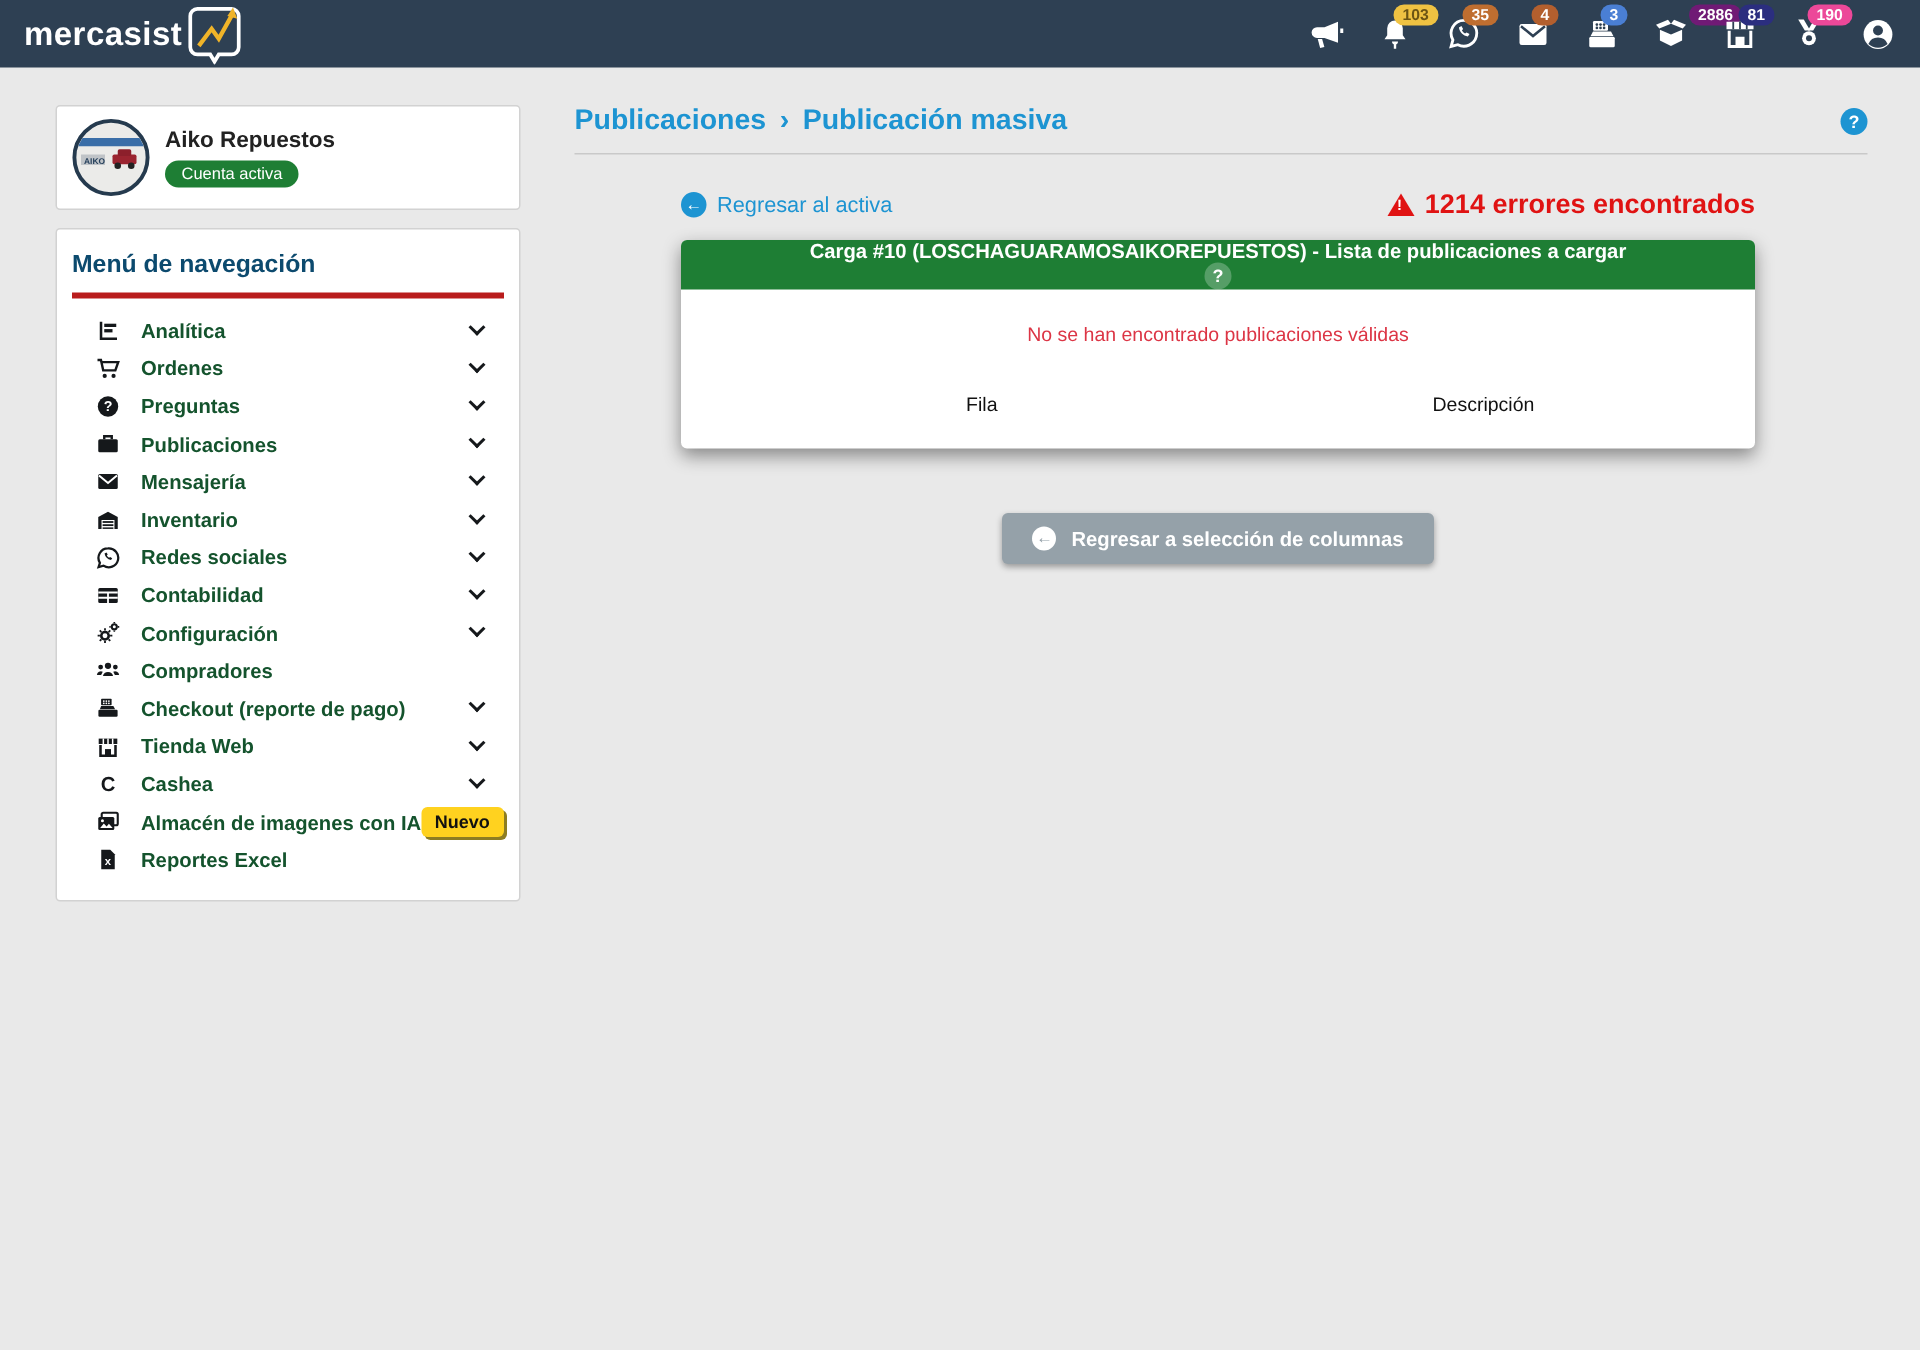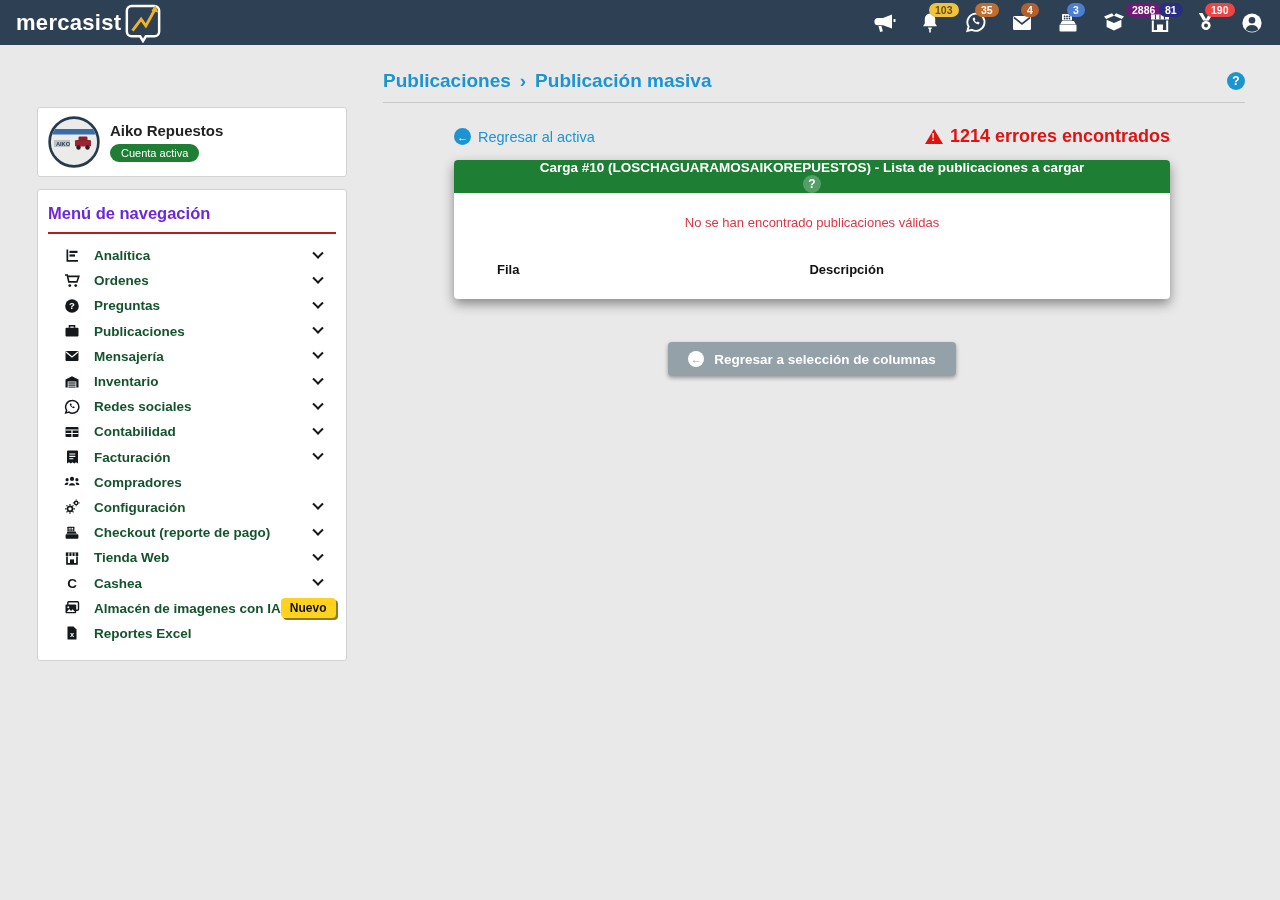--- a/index.html
+++ b/index.html
@@ -18,30 +18,30 @@
   .tb-badge { position:absolute; top:-8px; left:11px; min-width:14px; text-align:center;
     font-size:10.5px; font-weight:bold; padding:2px 6px; border-radius:9px;
     color:#fff; line-height:1; white-space:nowrap; }
 
   
   .layout { display:flex; align-items:flex-start; }
   .sidebar { width:310px; margin:25px 0 0 37px; flex:none; }
   .card { background:#fff; border:1px solid #d2d2d2; border-radius:3px; }
 
   
-  .profile { display:flex; align-items:center; gap:10px; height:70px; padding:8px 10px;margin-top:37px; }
+  .profile { display:flex; align-items:center; gap:10px; height:70px; padding:8px 10px; }
   .avatar { width:52px; height:52px; flex:none; }
   .p-name { font-size:15px; font-weight:bold; color:#222; margin-bottom:4px; }
   .p-status { display:inline-block; background:#1e7e34; color:#fff; font-size:11px;
     padding:3px 11px; border-radius:10px; }
 
   
   .menu { margin-top:12px; padding:12px 10px 14px 10px; }
-  .menu-title { color:#6d28d9; font-size:16.5px; font-weight:bold; padding:2px 0 9px 0;
-    border-bottom:2px solid #b91c1c; margin-bottom:9px; }
+  .menu-title { color:#0c4a6e; font-size:16.5px; font-weight:bold; padding:2px 0 9px 0;
+    border-bottom:4px solid #b91c1c; margin-bottom:9px; }
   .mi { display:flex; align-items:center; height:25.2px; padding:0 10px 0 14px; cursor:pointer; }
   .mi-ic { width:19px; flex:none; display:flex; justify-content:center; align-items:center; }
   .mi-ic svg { width:16px; height:16px; }
   .mi-lb { margin-left:13px; font-size:13.5px; font-weight:bold; color:#14532d; flex:1;
     white-space:nowrap; }
   .chev { width:8px; height:8px; border-right:2px solid #15181b; border-bottom:2px solid #15181b;
     transform:rotate(45deg) translate(-2px,-2px); flex:none; margin-right:4px; }
   .nuevo { background:#ffd21f; color:#111; font-size:12px; font-weight:bold;
     padding:3px 9px; border-radius:4px; box-shadow:2px 2px 0 #8d7d22; flex:none; }
 
@@ -72,21 +72,21 @@
     font-size:10px; font-weight:bold; }
 
   .panel { margin-top:13px; background:#fff; border-radius:4px;
     box-shadow:0 5px 12px rgba(0,0,0,.42); }
   .panel-h { background:#1e7e34; color:#fff; font-weight:bold; font-size:13.5px;
     height:33px; display:flex; align-items:center; justify-content:space-between;
     padding:0 13px; border-radius:4px 4px 0 0;flex-direction:column; }
   .panel-h .help { background:rgba(255,255,255,.25); }
   .panel-b { padding:16px 0 22px 0; }
   .empty-msg { text-align:center; color:#dc3545; font-size:13px; margin-top:6px; }
-  .cols { display:flex; margin-top:32px; font-size:13px; font-weight:bold; color:#111; }
+  .cols { display:flex; margin-top:32px; font-size:13px; font-weight:normal; color:#111;justify-content:center; }
   .col-fila { padding-left:43px; }
   .col-desc { margin-left:290px; }
 
   .btn-row { text-align:center; margin-top:43px; }
   .gray-btn { display:inline-flex; align-items:center; gap:10px; background:#95a1a9;
     color:#fff; font-family:"Liberation Sans",sans-serif; font-weight:bold; font-size:13.5px;
     border:none; border-radius:4px; padding:9px 20px; cursor:pointer;
     box-shadow:0 2px 4px rgba(0,0,0,.35); }
   .gray-btn .circ-arrow { background:#fff; color:#95a1a9; width:16px; height:16px; }
 </style>
@@ -166,21 +166,21 @@
         </svg>
       <span class="tb-badge" style="background: rgb(43, 46, 127); color: rgb(255, 255, 255);">81</span>
     </span>
     <span class="tb-icon">
       <svg viewBox="0 0 24 24">
           <path d="M8.5 2H4.8l4.4 7.4h3.6z" fill="#fff"></path>
           <path d="M15.5 2h3.7l-4.4 7.4h-3.6z" fill="#fff"></path>
           <circle cx="12" cy="14.5" r="4.6" fill="#fff"></circle>
           <circle cx="12" cy="14.5" r="2" fill="#2e4053"></circle>
         </svg>
-      <span class="tb-badge" style="background: #ef4444; color: rgb(255, 255, 255);">190</span>
+      <span class="tb-badge" style="background: #ec4899; color: rgb(255, 255, 255);">190</span>
     </span>
     <span class="tb-icon">
       <svg viewBox="0 0 24 24">
           <circle cx="12" cy="12" r="9.6" fill="#fff"></circle>
           <circle cx="12" cy="9.3" r="3.3" fill="#2e4053"></circle>
           <path d="M5.6 18.4a6.9 6.9 0 0 1 12.8 0A9.6 9.6 0 0 1 5.6 18.4z" fill="#2e4053"></path>
         </svg>
     </span>
   </div>
 </div>
@@ -294,52 +294,42 @@
             <svg viewBox="0 0 16 16">
               <rect x="1.5" y="3" width="13" height="10" rx="1" fill="#15181b"></rect>
               <path d="M1.5 6h13M1.5 9.5h13M8 6v7" stroke="#fff" stroke-width="1.2" fill="none"></path>
             </svg>
           </span>
         <span class="mi-lb">Contabilidad</span>
         <span class="chev"></span>
       </div>
       <div class="mi">
         <span class="mi-ic">
-            <svg viewBox="0 0 16 16">
-              <path d="M3.5 1.5h9a1 1 0 0 1 1 1v12l-2-1.2-1.7 1.2-1.8-1.2-1.8 1.2-1.7-1.2-2 1.2v-12a1 1 0 0 1 1-1z" transform="translate(.5 0)" fill="#15181b"></path>
-              <path d="M5.3 5h6M5.3 7.4h6M5.3 9.8h4" stroke="#fff" stroke-width="1.1" fill="none"></path>
-            </svg>
-          </span>
-        <span class="mi-lb">Facturación</span>
+            <svg viewBox="0 0 16 16" stroke="#15181b" fill="none">
+              <circle cx="6" cy="9.8" r="2.5" stroke-width="1.7"></circle>
+              <path d="M6 6.4V4.9M6 13.2v1.5M2.6 9.8H1.1M10.9 9.8h-1.5M3.6 7.4 2.5 6.3M8.4 12.2l1.1 1.1M3.6 12.2l-1.1 1.1M8.4 7.4l1.1-1.1" stroke-width="1.2"></path>
+              <circle cx="12.2" cy="3.9" r="1.7" stroke-width="1.4"></circle>
+              <path d="M12.2 1.5v-.9M12.2 6.3v.9M9.8 3.9h-.9M14.6 3.9h.9" stroke-width="1.1"></path>
+            </svg>
+          </span>
+        <span class="mi-lb">Configuración</span>
         <span class="chev"></span>
       </div>
       <div class="mi">
         <span class="mi-ic">
             <svg viewBox="0 0 16 16" fill="#15181b">
               <circle cx="8" cy="4.9" r="2.1"></circle>
               <path d="M4.6 11.6a3.5 3.5 0 0 1 6.8 0z"></path>
               <circle cx="3.1" cy="5.7" r="1.6"></circle>
               <path d="M.6 11a2.7 2.7 0 0 1 3.9-2.2L3.4 11z"></path>
               <circle cx="12.9" cy="5.7" r="1.6"></circle>
               <path d="M15.4 11a2.7 2.7 0 0 0-3.9-2.2l1.1 2.2z"></path>
             </svg>
           </span>
         <span class="mi-lb">Compradores</span>
-      </div>
-      <div class="mi">
-        <span class="mi-ic">
-            <svg viewBox="0 0 16 16" stroke="#15181b" fill="none">
-              <circle cx="6" cy="9.8" r="2.5" stroke-width="1.7"></circle>
-              <path d="M6 6.4V4.9M6 13.2v1.5M2.6 9.8H1.1M10.9 9.8h-1.5M3.6 7.4 2.5 6.3M8.4 12.2l1.1 1.1M3.6 12.2l-1.1 1.1M8.4 7.4l1.1-1.1" stroke-width="1.2"></path>
-              <circle cx="12.2" cy="3.9" r="1.7" stroke-width="1.4"></circle>
-              <path d="M12.2 1.5v-.9M12.2 6.3v.9M9.8 3.9h-.9M14.6 3.9h.9" stroke-width="1.1"></path>
-            </svg>
-          </span>
-        <span class="mi-lb">Configuración</span>
-        <span class="chev"></span>
       </div>
       <div class="mi">
         <span class="mi-ic">
             <svg viewBox="0 0 16 16">
               <rect x="3.4" y="1.8" width="7" height="4.4" rx="0.5" fill="#15181b"></rect>
               <g fill="#fff">
                 <circle cx="5.2" cy="3.4" r=".6"></circle>
                 <circle cx="6.9" cy="3.4" r=".6"></circle>
                 <circle cx="8.6" cy="3.4" r=".6"></circle>
                 <circle cx="5.2" cy="4.9" r=".6"></circle>

